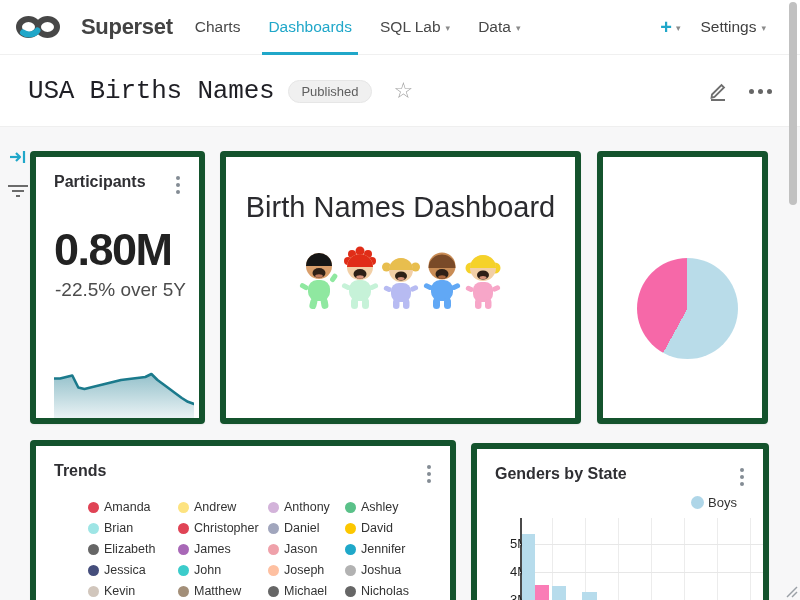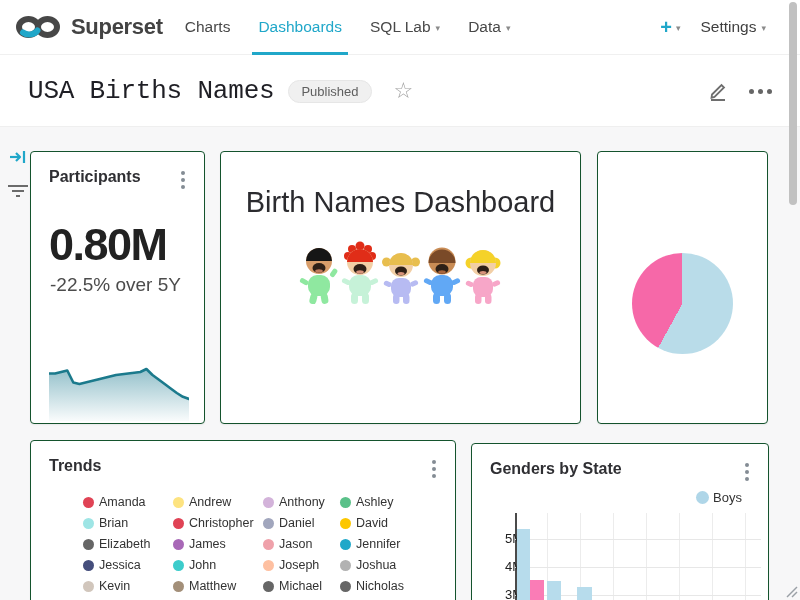--- a/index.html
+++ b/index.html
@@ -7,21 +7,21 @@
   body {
     font-family:"Liberation Sans", sans-serif;
     background:#fff; position:relative; overflow:hidden; color:#333;
   }
   
   .nav {
     position:absolute; left:0; top:0; width:800px; height:55px;
     background:#fff; border-bottom:1px solid #f0f0f0;
     display:flex; align-items:stretch;
   }
-  .brand { display:flex; align-items:center; gap:10px; padding:0 8px 0 15px; cursor:pointer; }
+  .brand { display:flex; align-items:center; gap:20px; padding:0 8px 0 15px; cursor:pointer; }
   .brand-text { font-size:22px; font-weight:700; color:#434343; letter-spacing:-.3px; }
   .nav-items { display:flex; align-items:stretch; }
   .nav-item {
     display:flex; align-items:center; gap:5px; padding:0 14px; font-size:15.5px;
     color:#484848; cursor:pointer; position:relative;
   }
   .nav-item.active { color:#20a7c9; }
   .nav-item.active::after {
     content:""; position:absolute; left:8px; right:8px; bottom:-1px; height:3px; background:#20a7c9;
   }
@@ -44,21 +44,21 @@
   .header-actions { margin-left:auto; display:flex; align-items:center; gap:20px; }
   .icon-btn { cursor:pointer; display:flex; align-items:center; }
   .dots-h { display:flex; gap:4px; }
   .dots-h i { width:5px; height:5px; border-radius:50%; background:#666; }
   
   .main { position:absolute; left:0; top:127px; width:800px; height:473px; background:#f7f7f8; }
   .filter-rail { position:absolute; left:4px; top:22px; width:28px; display:flex; flex-direction:column; gap:14px; align-items:center; }
   .rail-icon { cursor:pointer; }
   .card {
     position:absolute; background:#fff; border-radius:4px;
-    box-shadow:0 1px 2px rgba(0,0,0,.06); border:1px solid #14532d; overflow:hidden;
+    box-shadow:0 1px 2px rgba(0,0,0,.06); border:6px solid #14532d; overflow:hidden;
   }
   .card-head { display:flex; align-items:flex-start; justify-content:space-between; padding:16px 16px 0 18px; }
   .card-title { font-size:16px; font-weight:600; color:#2f2f33; }
   .kebab { display:flex; flex-direction:column; gap:3px; cursor:pointer; padding:3px; }
   .kebab i { width:4px; height:4px; border-radius:50%; background:#848c94; }
   
   .card-participants { left:30px; top:24px; width:175px; height:273px; }
   .big-number { font-size:45px; font-weight:600; color:#222; letter-spacing:-1.5px; padding:28px 0 0 18px; line-height:1.1; }
   .subheader { font-size:19px; color:#4c4c4c; padding:4px 0 0 19px; }
   .sparkline { position:absolute; left:18px; top:207px; }

